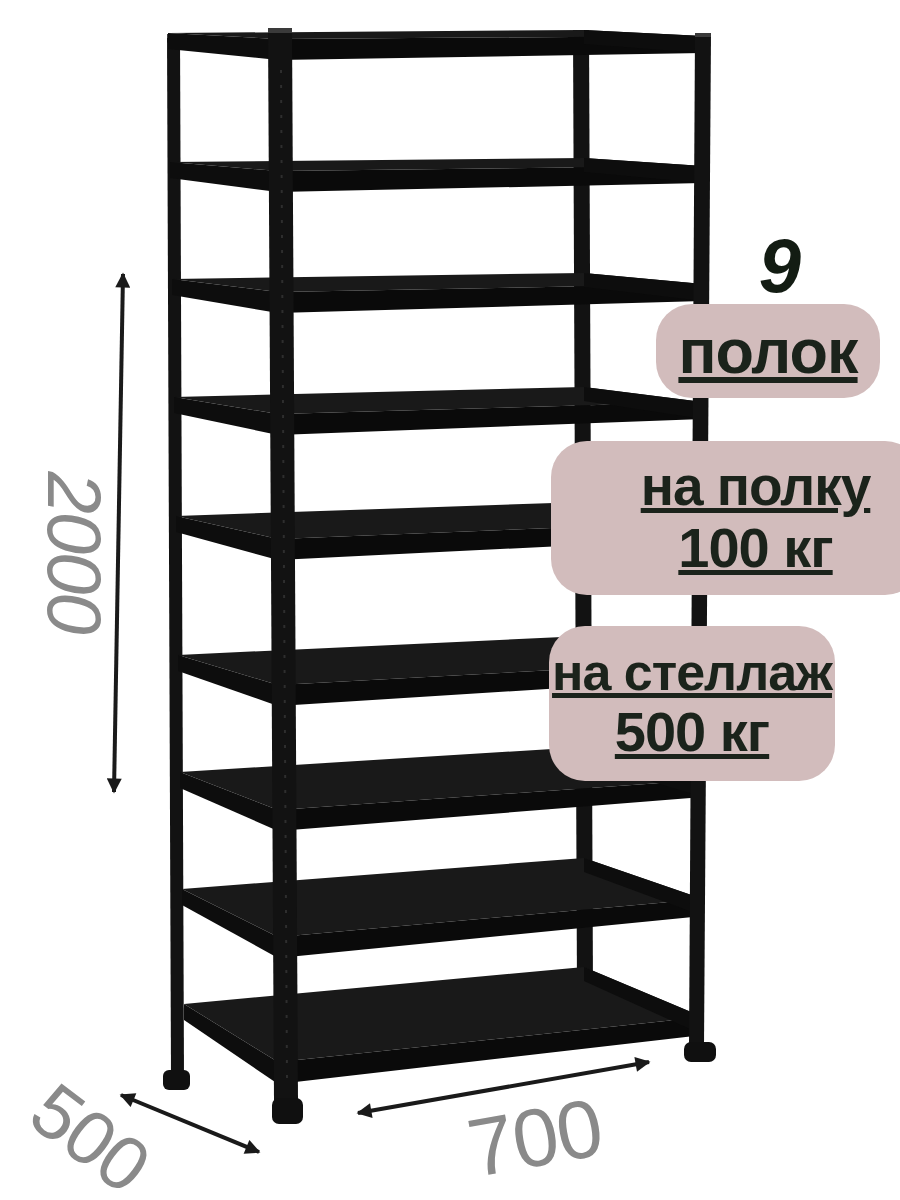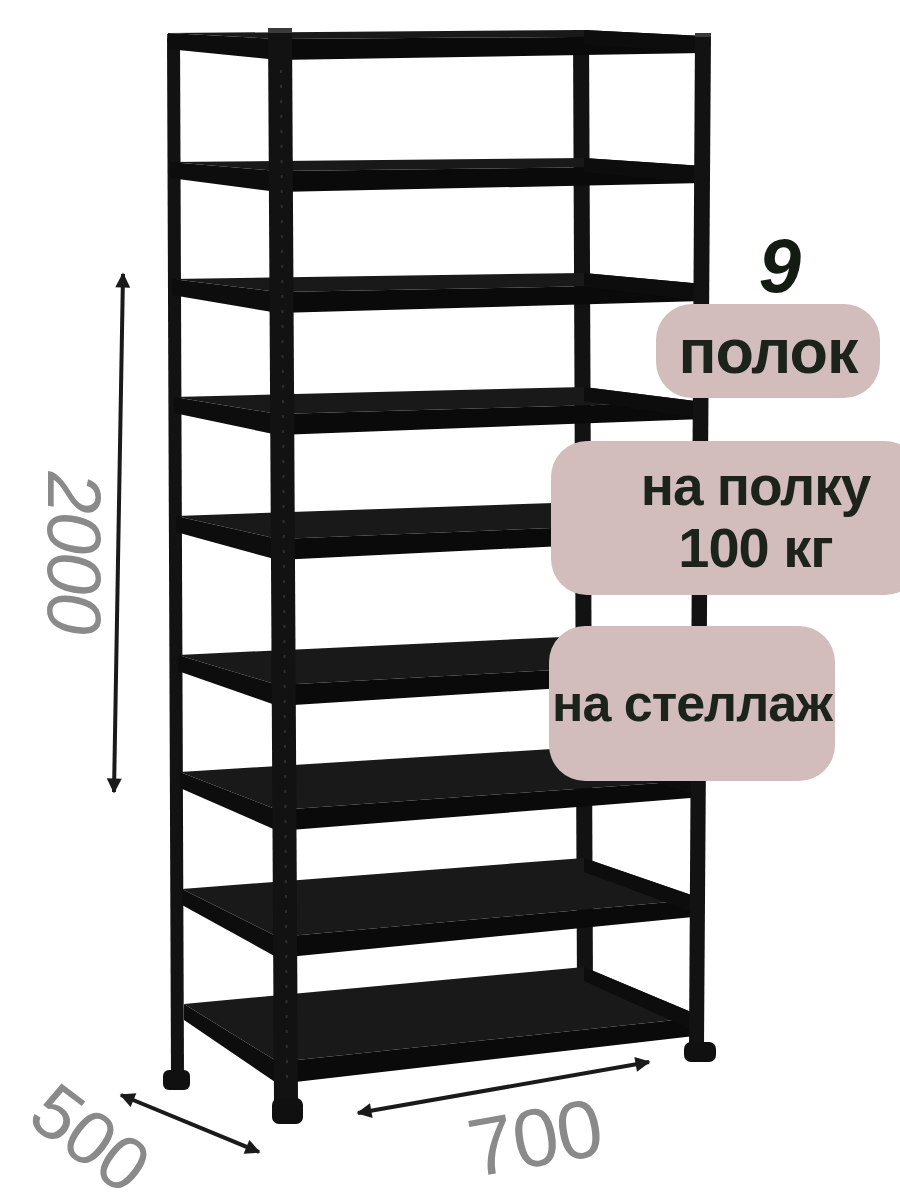--- a/index.html
+++ b/index.html
@@ -11,21 +11,21 @@
   .dim-2000{left:-52px;top:514px;width:252px;font-size:76px;font-style:italic;
             letter-spacing:-2px;transform:rotate(90deg);}
   .dim-700{left:425px;top:1097px;width:220px;font-size:82px;letter-spacing:-1px;
            transform:rotate(-10deg);}
   .dim-500{left:-12px;top:1100px;width:204px;font-size:76px;letter-spacing:-1px;
            transform:rotate(37deg);}
   .count-number{position:absolute;left:731px;top:228px;width:98px;text-align:center;
                 font-size:76px;font-weight:900;font-style:italic;color:#131c13;line-height:1;}
   .badge{position:absolute;background:#d2bcbc;border-radius:36px;color:#1b231b;
          display:flex;flex-direction:column;align-items:center;justify-content:center;
-         font-weight:800;text-align:center;letter-spacing:-1px;line-height:1.12;}
+         font-weight:800;text-align:center;letter-spacing:-1px;line-height:1.12;text-decoration:underline;}
   .badge-count{left:656px;top:304px;width:224px;height:94px;font-size:63px;}
   .badge-shelf{left:551px;top:441px;width:331px;height:154px;font-size:55px;padding-left:39px;}
   .badge-rack{left:549px;top:626px;width:286px;height:155px;font-size:52px;}
   .badge .l2{font-size:56px;}
 </style>
 </head>
 <body>
 
 <div class="stage">
 
@@ -131,15 +131,16 @@
     <span>полок</span>
   </div>
 
   <div class="badge badge-shelf">
     <span class="l1">на полку</span>
     <span class="l2">100 кг</span>
   </div>
 
   <div class="badge badge-rack">
     <span class="l1">на стеллаж</span>
+    <span class="l2">500 кг</span>
   </div>
 
 </div>
 
 </body></html>

